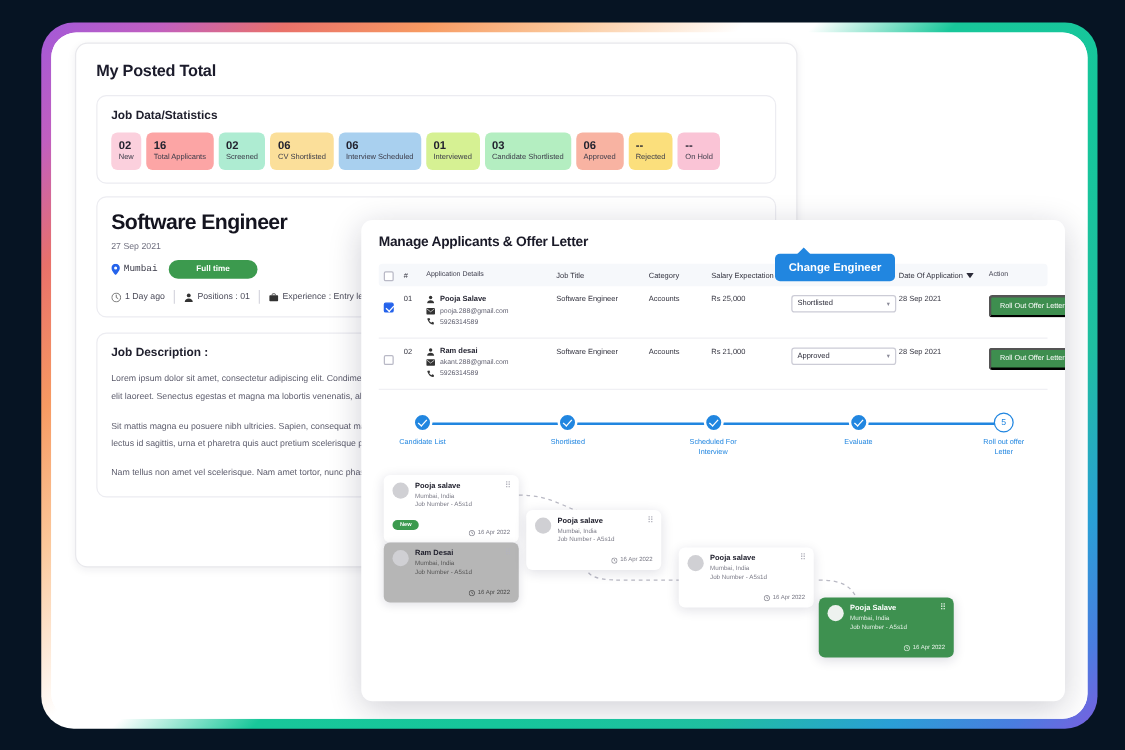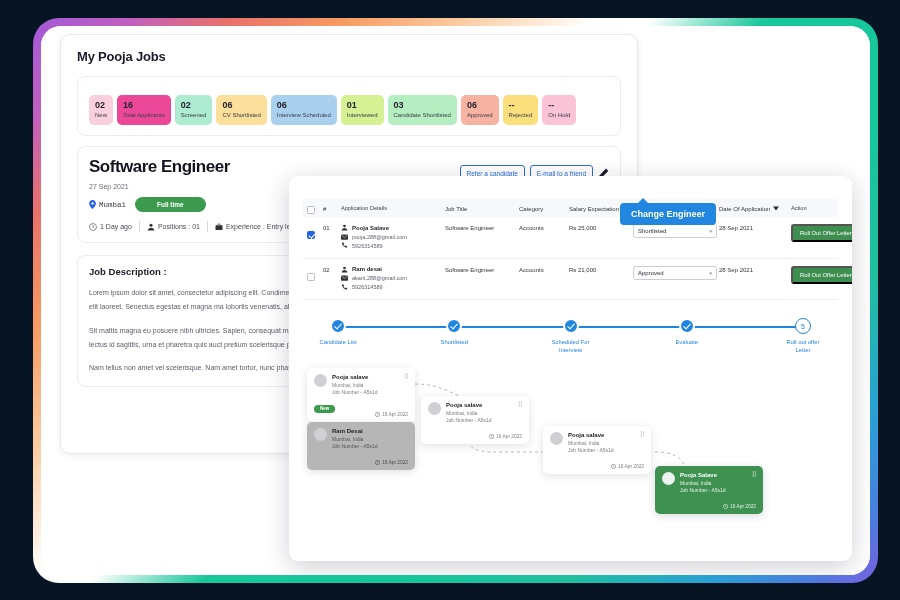--- a/index.html
+++ b/index.html
@@ -267,29 +267,30 @@
 <body>
 
 <div id="gradient-frame">
   <div id="gradient-frame-inner"></div>
 </div>
 
 <div id="app-canvas">
 
   <div id="posted-jobs-card">
 
-    <div id="page-title">My Pooja Jobs</div>
+    <div id="page-title">My Posted Total</div>
 
     <div class="panel">
+      <div class="panel-title">Job Data/Statistics</div>
       <div id="stats-row">
           <div class="stat-chip" style="background: rgb(251, 208, 221);">
             <div class="stat-num">02</div>
             <div class="stat-lbl">New</div>
           </div>
-          <div class="stat-chip" style="background: #ec4899;">
+          <div class="stat-chip" style="background: #fca5a5;">
             <div class="stat-num">16</div>
             <div class="stat-lbl">Total Applicants</div>
           </div>
           <div class="stat-chip" style="background: rgb(174, 236, 210);">
             <div class="stat-num">02</div>
             <div class="stat-lbl">Screened</div>
           </div>
           <div class="stat-chip" style="background: rgb(251, 223, 154);">
             <div class="stat-num">06</div>
             <div class="stat-lbl">CV Shortlisted</div>
@@ -384,20 +385,21 @@
       <div id="desc-title">Job Description :</div>
       <div id="desc-body">
           <p class="desc-p">Lorem ipsum dolor sit amet, consectetur adipiscing elit. Condimentum tempus, viverra. Eget scelerisque at felis pulvinar. Scelerisque proin et lectus eget ornare a etiam elit laoreet. Senectus egestas et magna ma lobortis venenatis, aliquam.</p>
           <p class="desc-p">Sit mattis magna eu posuere nibh ultricies. Sapien, consequat massa nunc, lacus. Elit sem duis quis turpis eget. Orci odio eget laoreet ut di ultrices aliquet eu, nec. Eu lectus id sagittis, urna et pharetra quis auct pretium scelerisque pellentesque quisque posuere. Ipsum netus lectu</p>
           <p class="desc-p">Nam tellus non amet vel scelerisque. Nam amet tortor, nunc phasellus</p>
         </div>
     </div>
   </div>
 
   <div id="manage-modal">
+    <div id="modal-title">Manage Applicants &amp; Offer Letter</div>
 
     <div id="change-progress-tip">Change Engineer</div>
 
     <div id="app-table">
       <div id="table-head">
         <div class="c-check"><span class="chk"></span></div>
         <div class="c-num th">#</div>
         <div class="c-det th">Application Details</div>
         <div class="c-job th">Job Title</div>
         <div class="c-cat th">Category</div>

